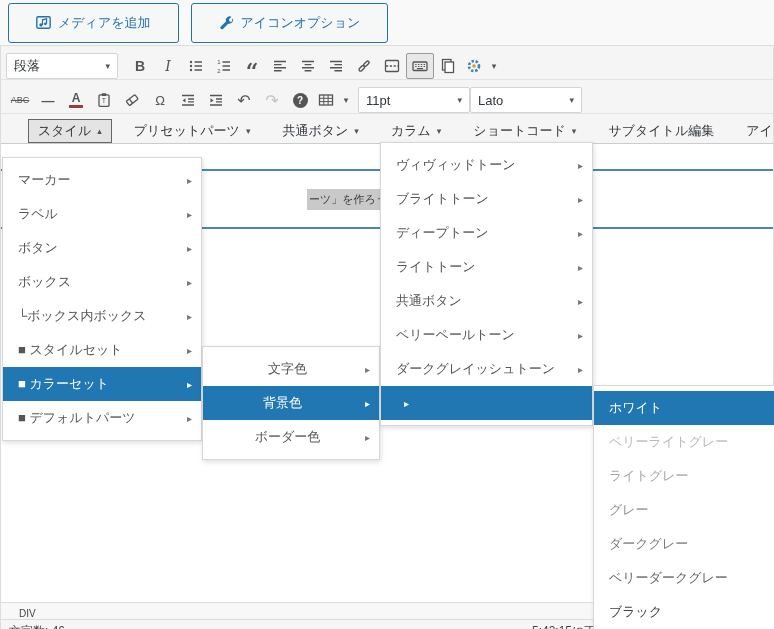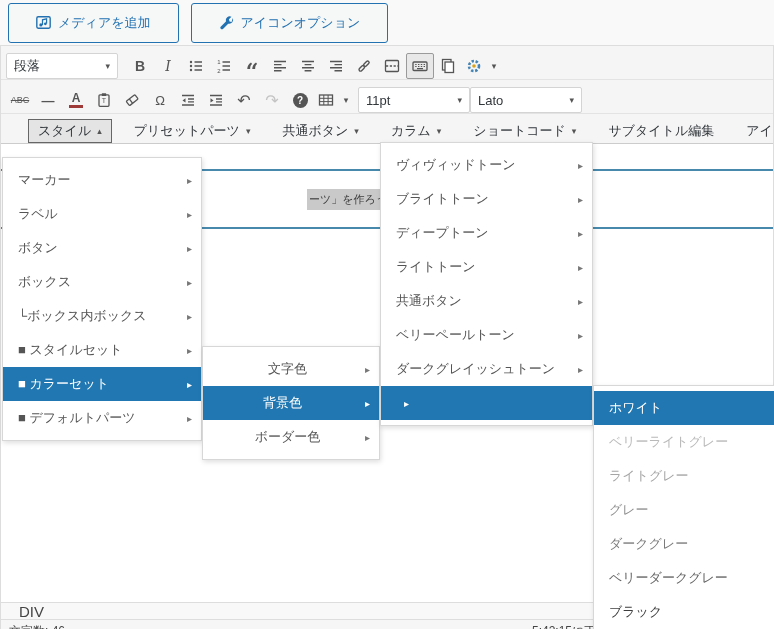--- a/index.html
+++ b/index.html
@@ -79,21 +79,21 @@
     display:flex; align-items:center;
   }
   .heading-frag {
     margin-left:306px; font-size:11px; color:#3c3c3c;
     background:var(--selection-gray); padding:3px 2px; white-space:nowrap;
   }
 
   
   .path-bar {
     height:17px; background:#f8f8f8; border-top:1px solid #ddd;
-    display:flex; align-items:flex-start; padding:0 18px; font-size:15px; color:#444;
+    display:flex; align-items:flex-end; padding:0 18px; font-size:10px; color:#444;
   }
   .count-bar {
     height:26px; background:#f6f6f6; border-top:1px solid #ddd;
     display:flex; align-items:flex-start; justify-content:space-between;
     padding:3px 55px 0 8px; font-size:12px; color:#444;
   }
 
   
   .menu {
     position:absolute; background:#fff; border:1px solid #d7d7d7;

